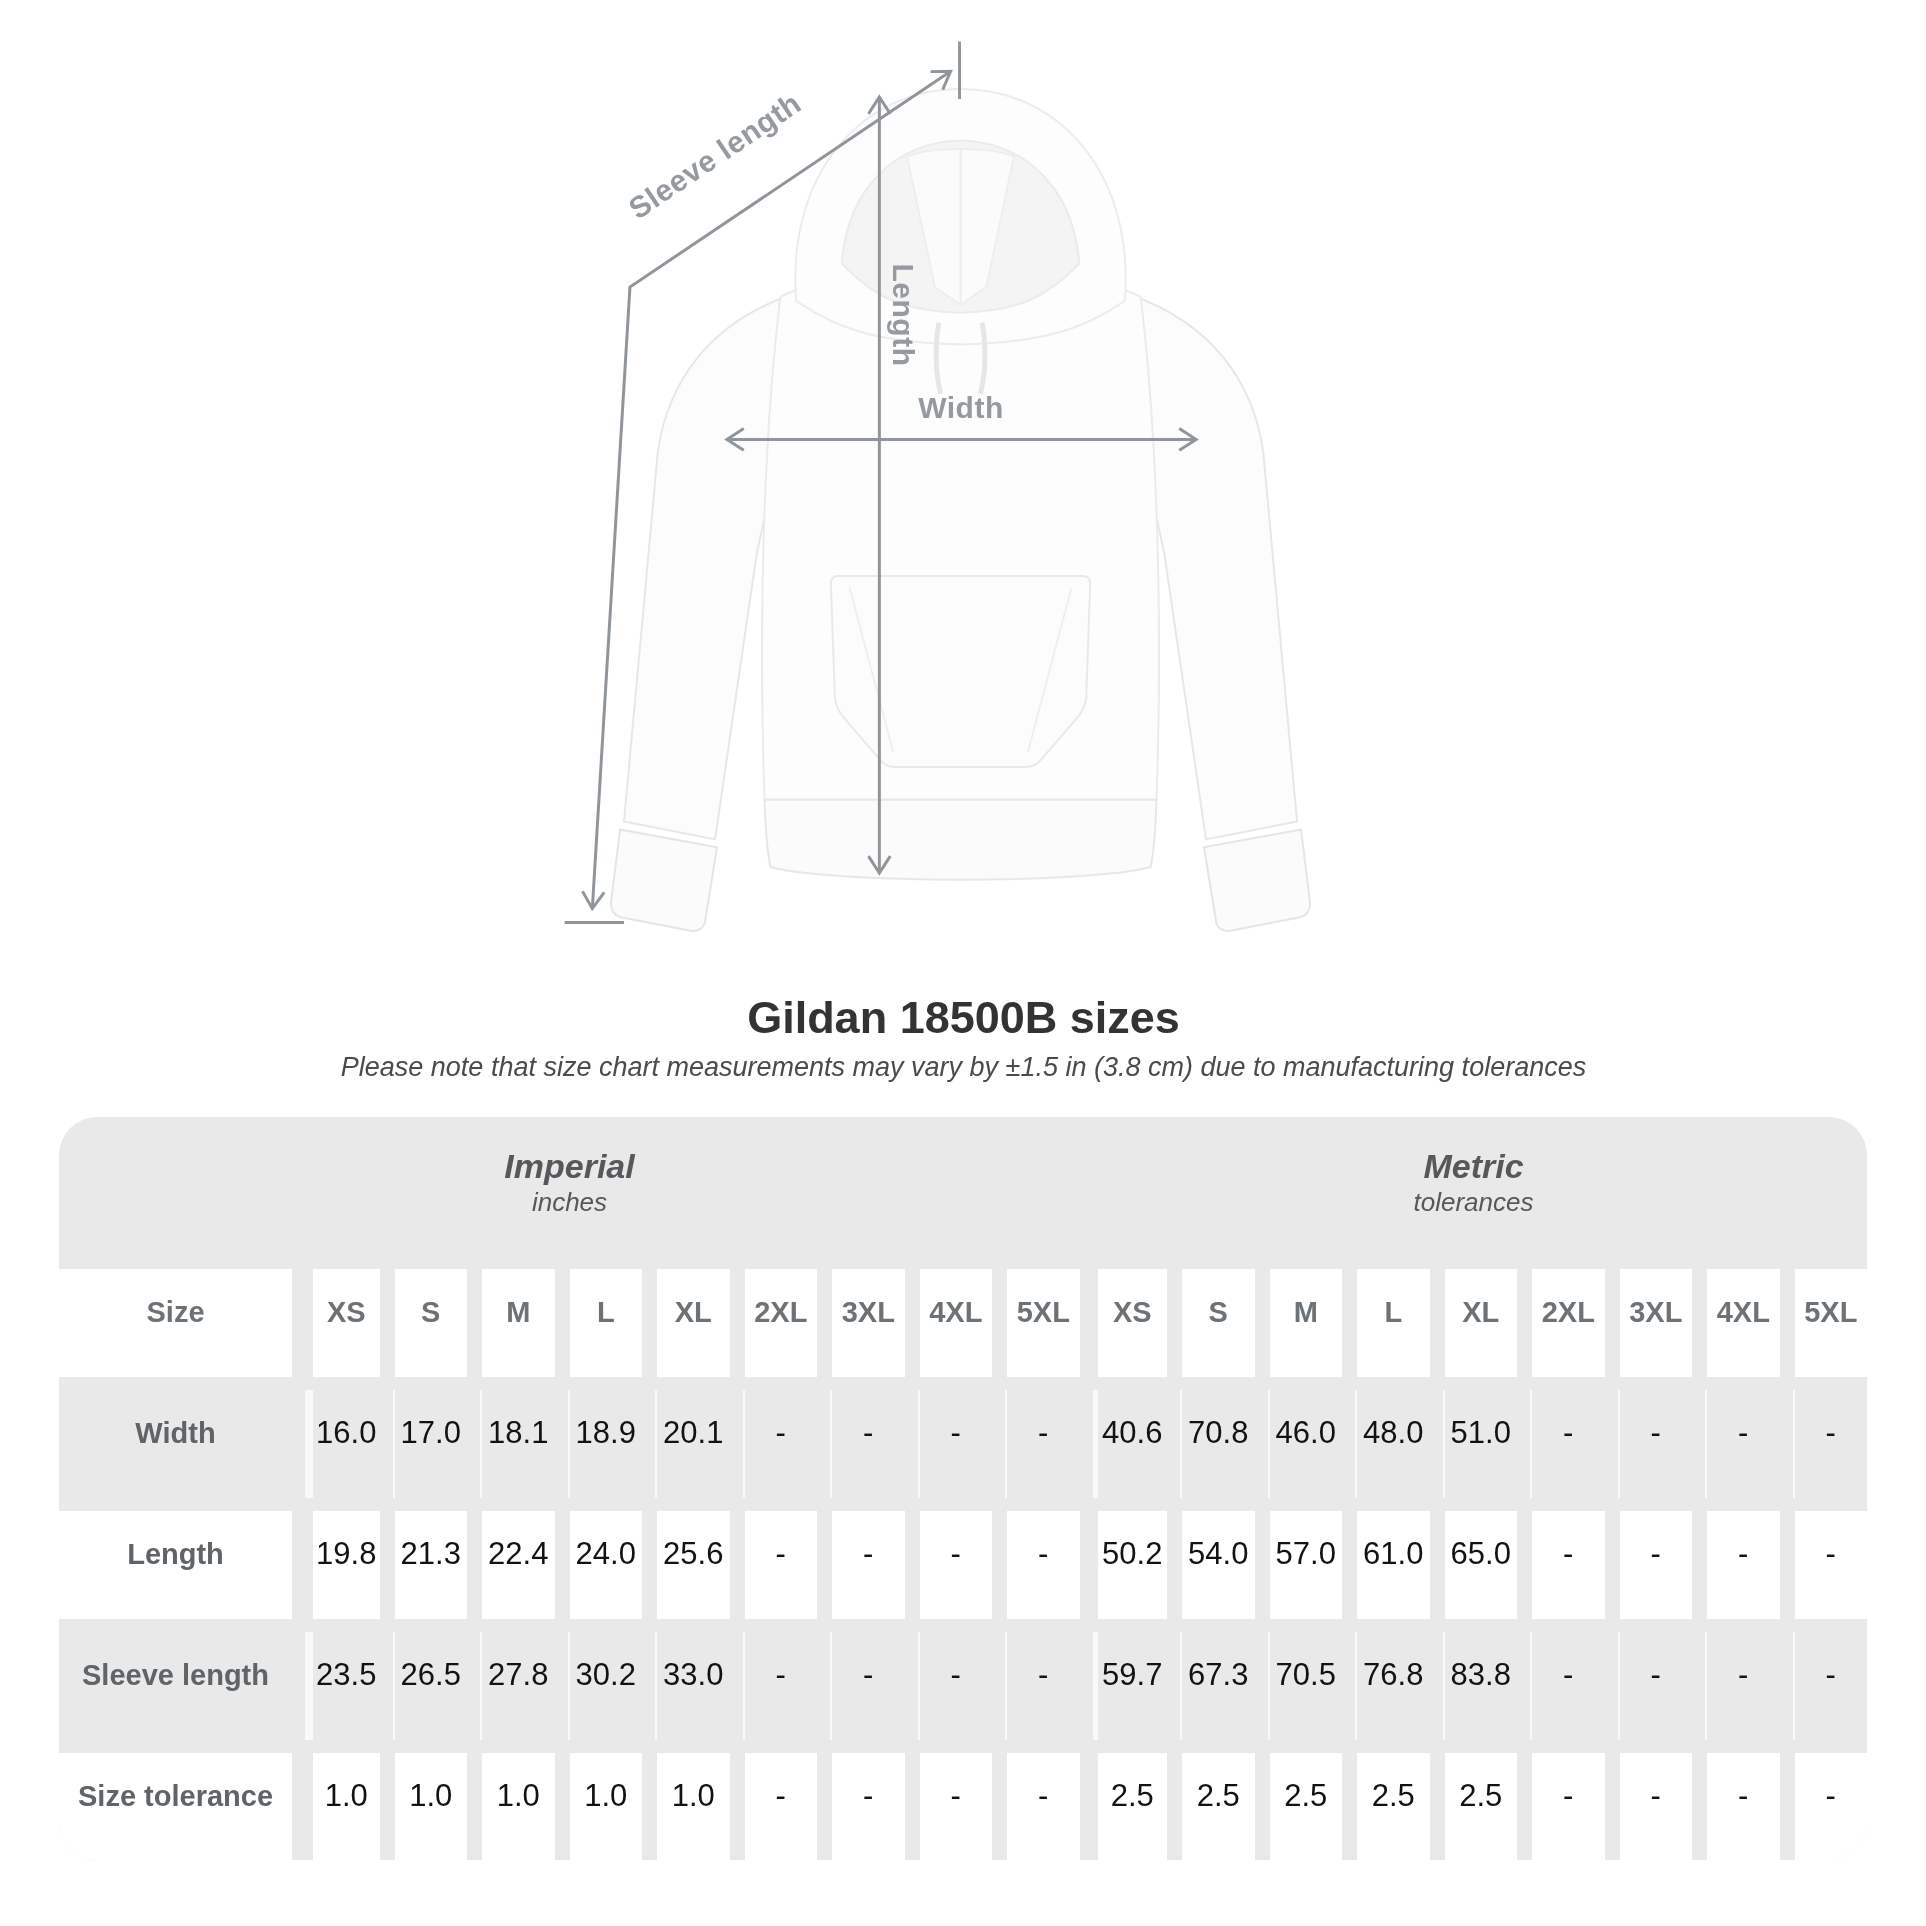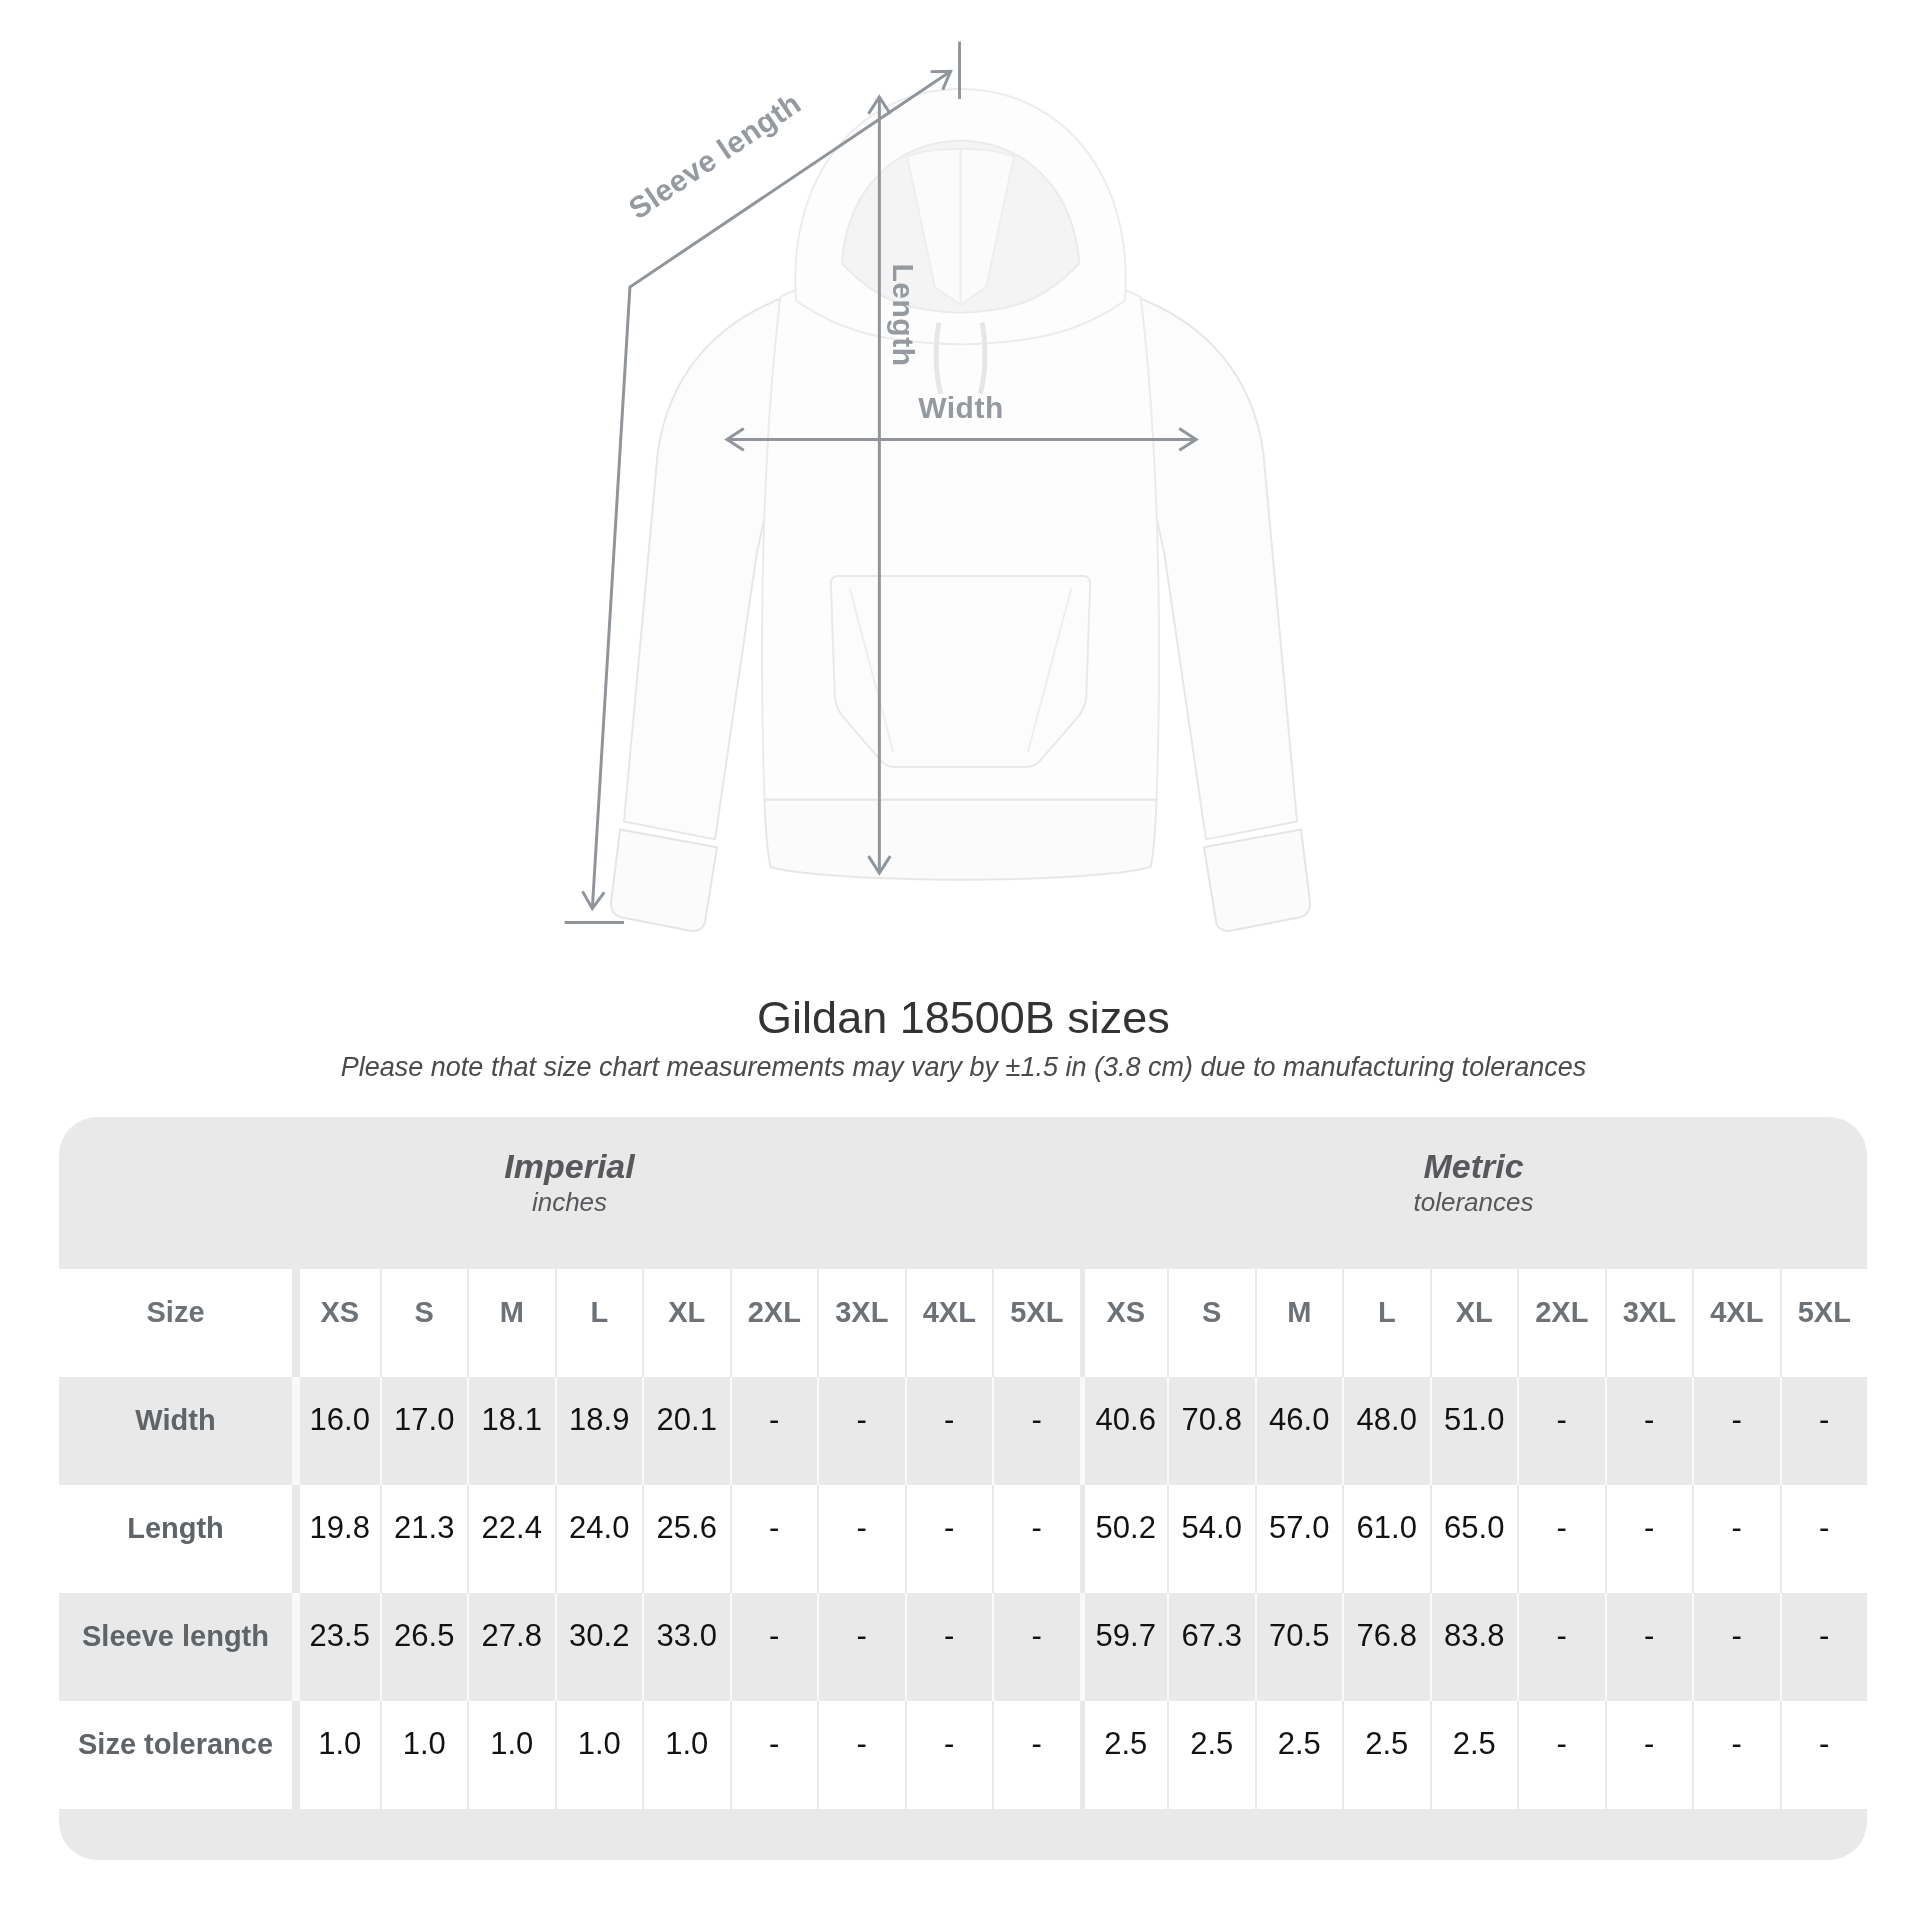--- a/index.html
+++ b/index.html
@@ -8,34 +8,34 @@
   
   .diagram{position:absolute;left:0;top:0;width:1927px;height:970px;}
   .diagram svg{position:absolute;left:0;top:0;}
   .lbl{position:absolute;font-weight:700;color:#949aa0;font-size:30px;white-space:nowrap;letter-spacing:0.5px;}
   .lbl-sleeve{left:715px;top:156px;transform:translate(-50%,-50%) rotate(-34deg);}
   .lbl-length{left:903px;top:315px;transform:translate(-50%,-50%) rotate(90deg);}
   .lbl-width{left:961px;top:408px;transform:translate(-50%,-50%);}
 
   
   .caption{position:absolute;left:0;top:992px;width:100%;text-align:center;}
-  .caption h1{margin:0;font-size:45px;font-weight:400;color:#333333;}
+  .caption h1{margin:0;font-size:45px;font-weight:700;color:#333333;}
   .caption .note{margin-top:8px;font-size:27px;font-style:italic;color:#4b4b4b;}
 
   
   .size-table{position:absolute;left:59px;top:1117px;width:1808px;height:743px;
               background:#e9e9e9;border-radius:38px;overflow:hidden;}
   .unit-header{display:flex;height:152px;}
   .unit-group{box-sizing:border-box;text-align:center;padding-top:30px;}
   .unit-group.imperial{width:1021px;}
   .unit-group.metric{flex:1;}
   .unit-name{font-size:34px;font-weight:700;font-style:italic;color:#56585b;}
   .unit-sub{margin-top:1px;font-size:26px;font-style:italic;color:#55575a;}
 
-  .grid{display:grid;grid-template-columns:233px repeat(18,1fr);width:1808px;}
+  .grid{display:grid;grid-template-columns:233px repeat(18,1fr);width:1808px;gap:13px;}
   .cell{height:108px;display:flex;align-items:center;justify-content:center;
         padding-bottom:22px;box-sizing:border-box;}
   .row-white{--sep:#e9e9e9;background:#ffffff;}
   .row-gray{--sep:#f9f9f9;background:#e9e9e9;}
   .gap-cell{border-left:2px solid var(--sep);}
   .gap-label{border-left:8px solid var(--sep);}
   .gap-group{border-left:5px solid var(--sep);}
   .head{font-weight:700;color:#6d7276;font-size:29px;}
   .rlabel{font-weight:700;color:#5f6468;font-size:29px;}
   .val{font-size:31px;color:#121212;}

